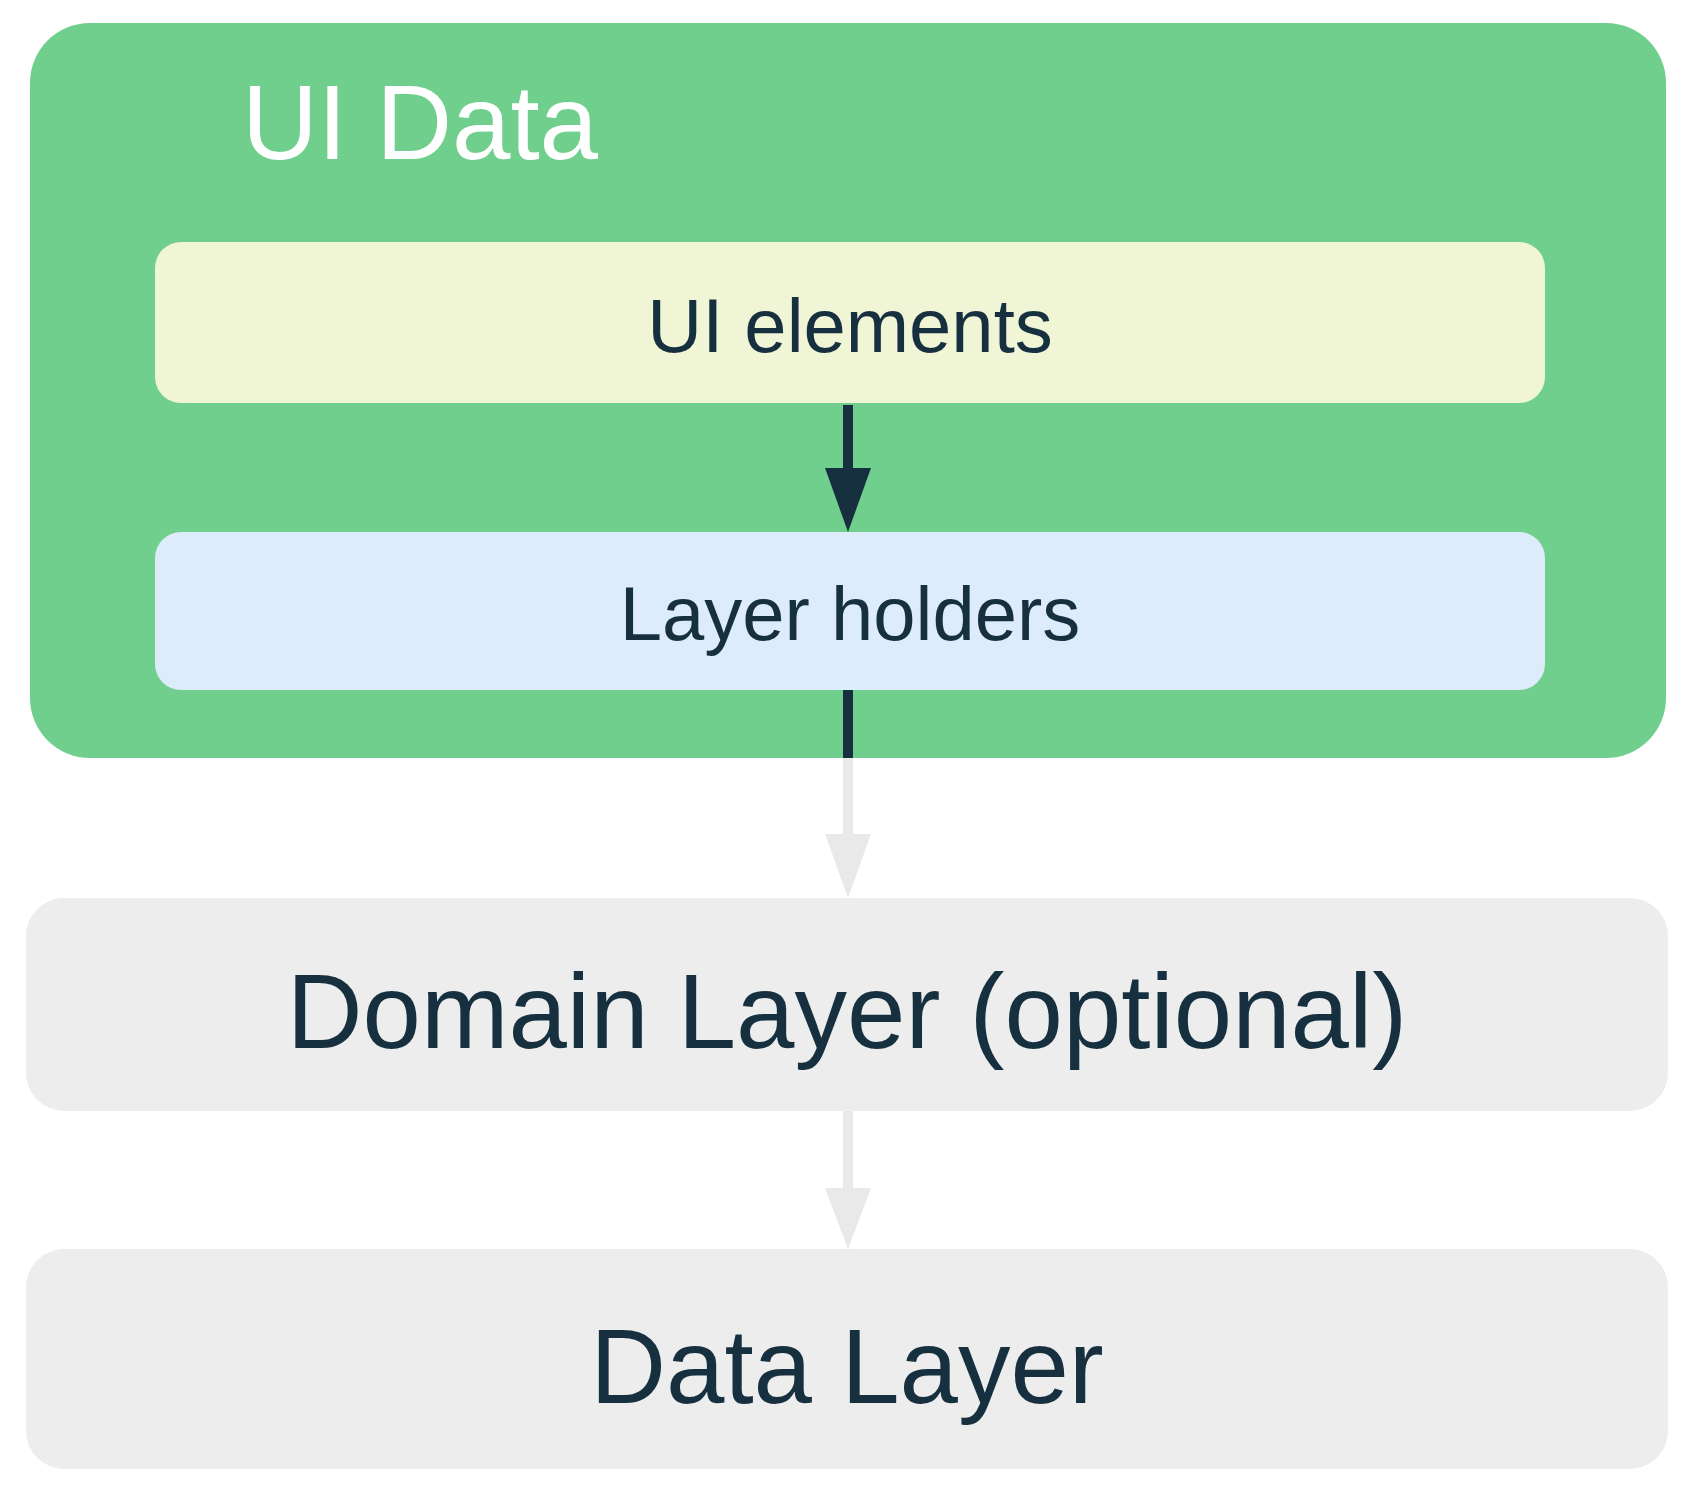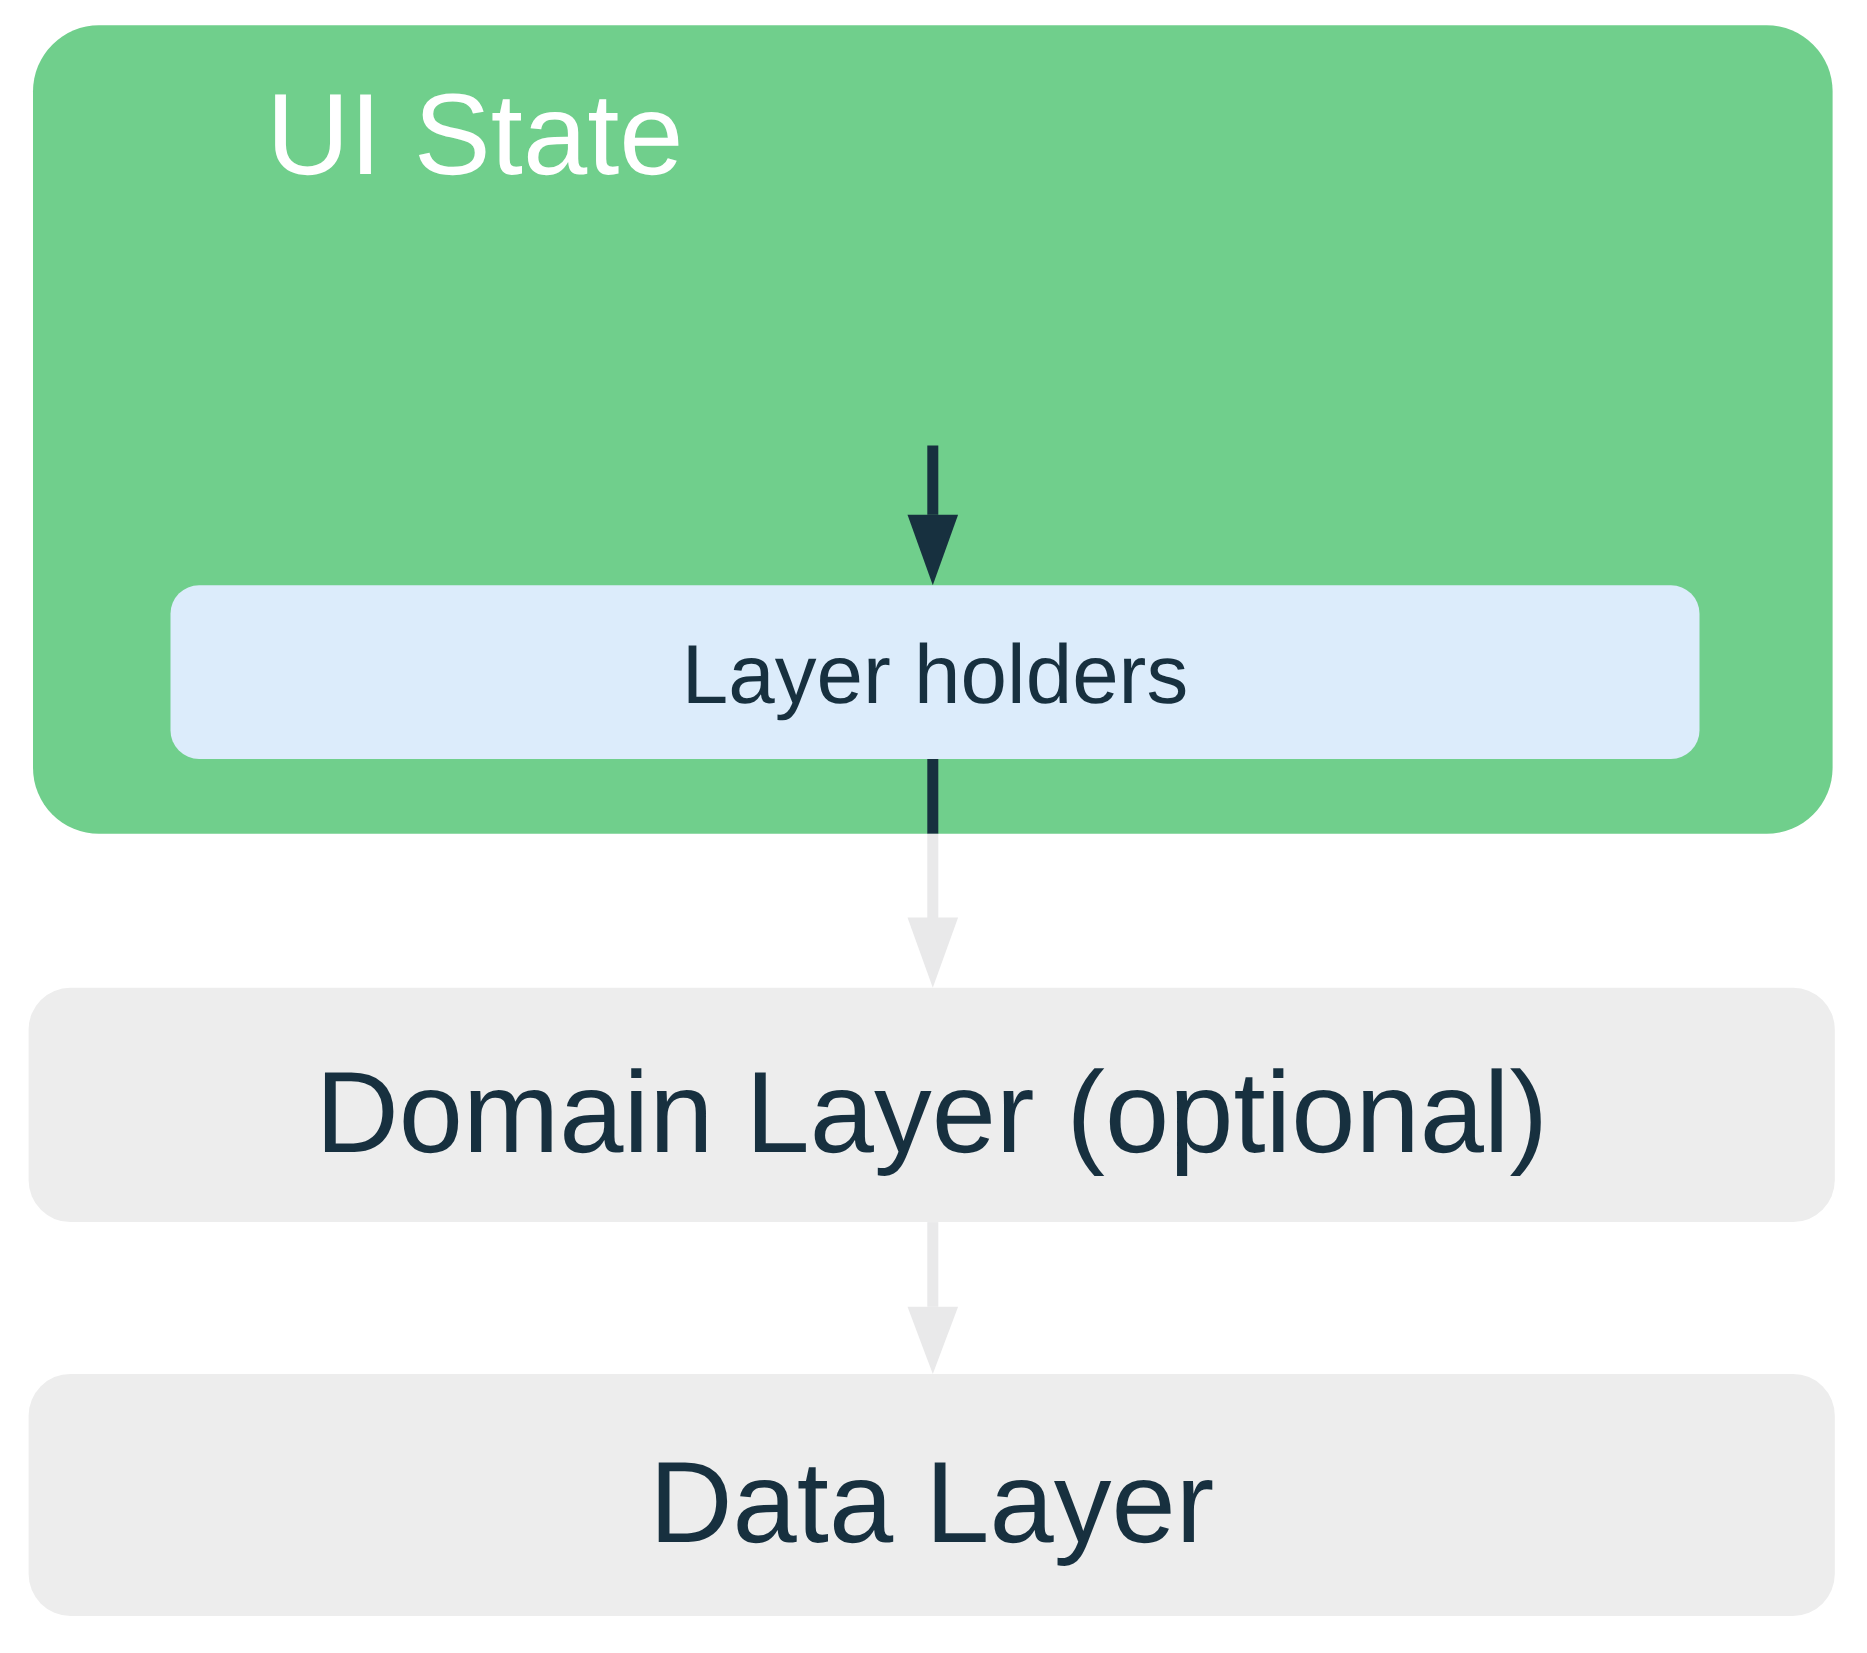--- a/index.html
+++ b/index.html
@@ -114,22 +114,25 @@
   }
   .domain-layer { top: 898px;  height: 213px; }
   .data-layer   { top: 1249px; height: 220px; }
 </style>
 </head>
 <body>
 
 <div class="canvas">
 
   <section class="ui-layer">
-    <h2 class="ui-layer-title">UI State</h2>
+    <h2 class="ui-layer-title">UI Data</h2>
 
+    <div class="chip ui-elements-box">
+      <span class="chip-label">UI elements</span>
+    </div>
 
     <div class="arrow-line dark a1-line"></div>
     <div class="arrow-head head-dark a1-head"></div>
 
     <div class="chip state-holders-box">
       <span class="chip-label">Layer holders</span>
     </div>
 
     <div class="arrow-line dark a2-line-dark"></div>
   </section>

